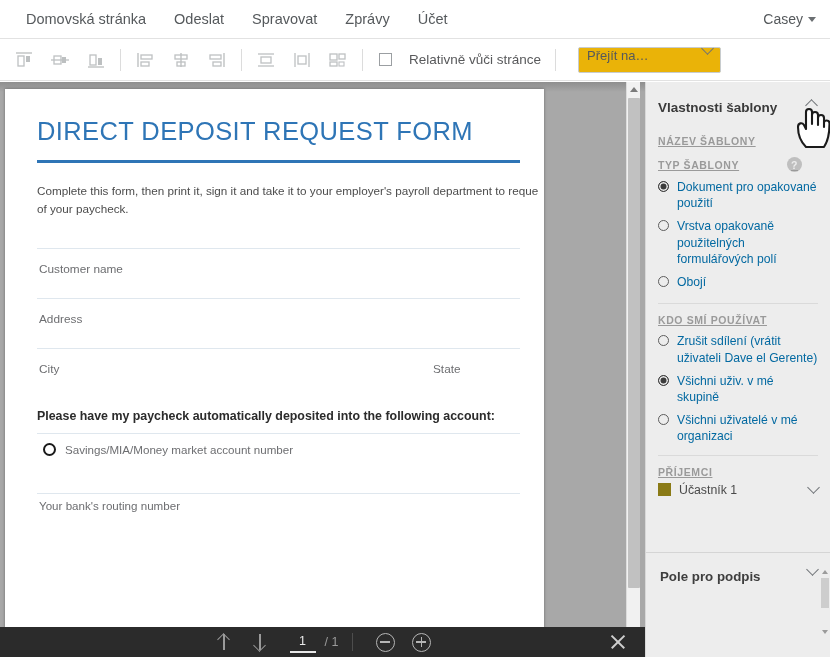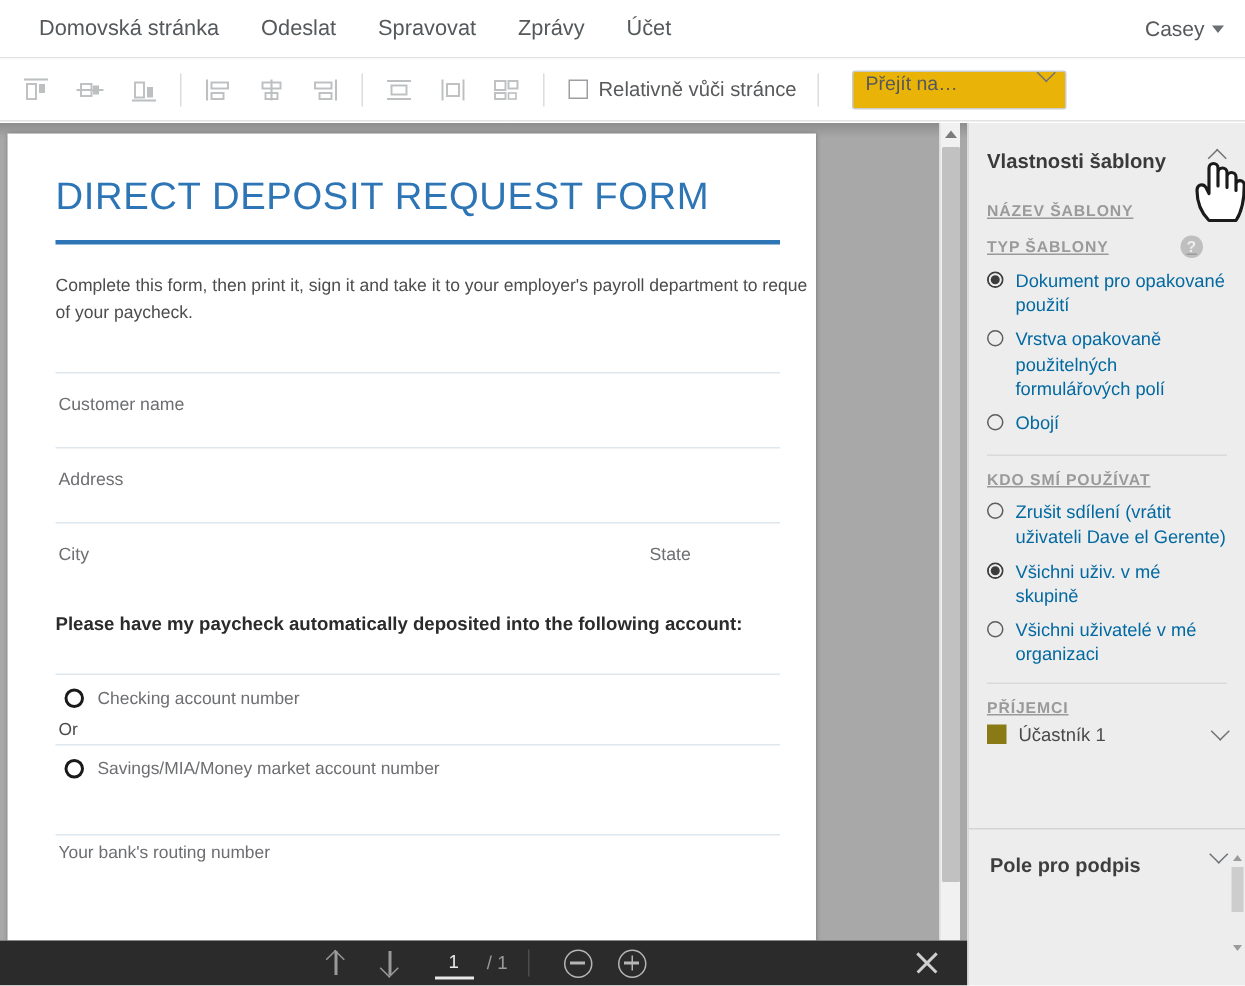--- a/index.html
+++ b/index.html
@@ -31,21 +31,21 @@
     position:absolute; left:0; top:39px; width:830px; height:42px;
     background:#fff; border-bottom:1px solid #e2e2e2;
     display:flex; align-items:center; padding-left:6px;
   }
   .tbtn{
     width:36px; height:30px; display:flex; align-items:center; justify-content:center;
     cursor:default; opacity:.45;
   }
   .tbtn svg{ display:block; }
   .tsep{ width:1px; height:22px; background:#dcdcdc; margin:0 6px; }
-  .relcheck{ display:flex; align-items:center; gap:7px; margin-left:10px; cursor:pointer; }
+  .relcheck{ display:flex; align-items:center; gap:17px; margin-left:10px; cursor:pointer; }
   .cbox{ width:13px;height:13px;border:1.5px solid #9b9fa2; background:#fff; display:inline-block; position:relative;}
   .cbox::after{ content:''; position:absolute; inset:2px; border:1px solid #fff;}
   .rellabel{ font-size:13.5px; color:#58595b; white-space:nowrap;}
   .gotosel{
     margin-left:16px; width:143px; height:26px; border:1px solid #c8ccce; border-radius:2px;
     background:#eab308; display:flex; align-items:flex-start; padding:0 8px; cursor:pointer;
     font-size:13px; color:#55595c; position:relative;
   }
   .gotosel .chev{ margin-left:auto; }
   .chev{ width:9px;height:9px;border-right:1.6px solid #6e7276;border-bottom:1.6px solid #6e7276;transform:rotate(45deg);display:inline-block;margin-top:-4px;}
@@ -307,25 +307,20 @@
           <span class="flabel">Address</span>
         </div>
         <div class="frow">
           <span class="flabel">City</span>
           <span class="flabel mid">State</span>
           <span class="flabel right">ZIP code</span>
         </div>
 
         <div class="fhead">Please have my paycheck automatically deposited into the following account:</div>
 
-        <div class="optrow">
-          <span class="dradio"></span>
-          <span class="dopt">Checking account number</span>
-          <span class="dor">Or</span>
-        </div>
 
         <div class="optrow2">
           <span class="dradio"></span>
           <span class="dopt">Savings/MIA/Money market account number</span>
         </div>
 
         <div class="optrow3">
           <span class="lastline">Your bank's routing number</span>
         </div>
       </div>

